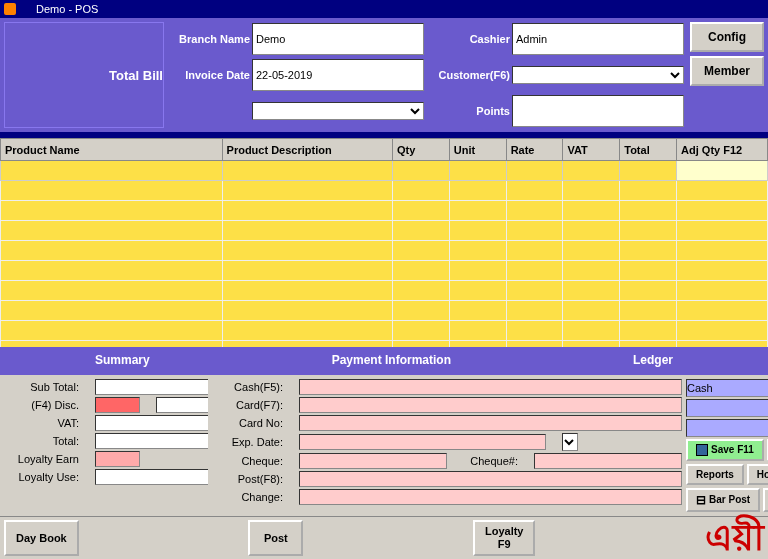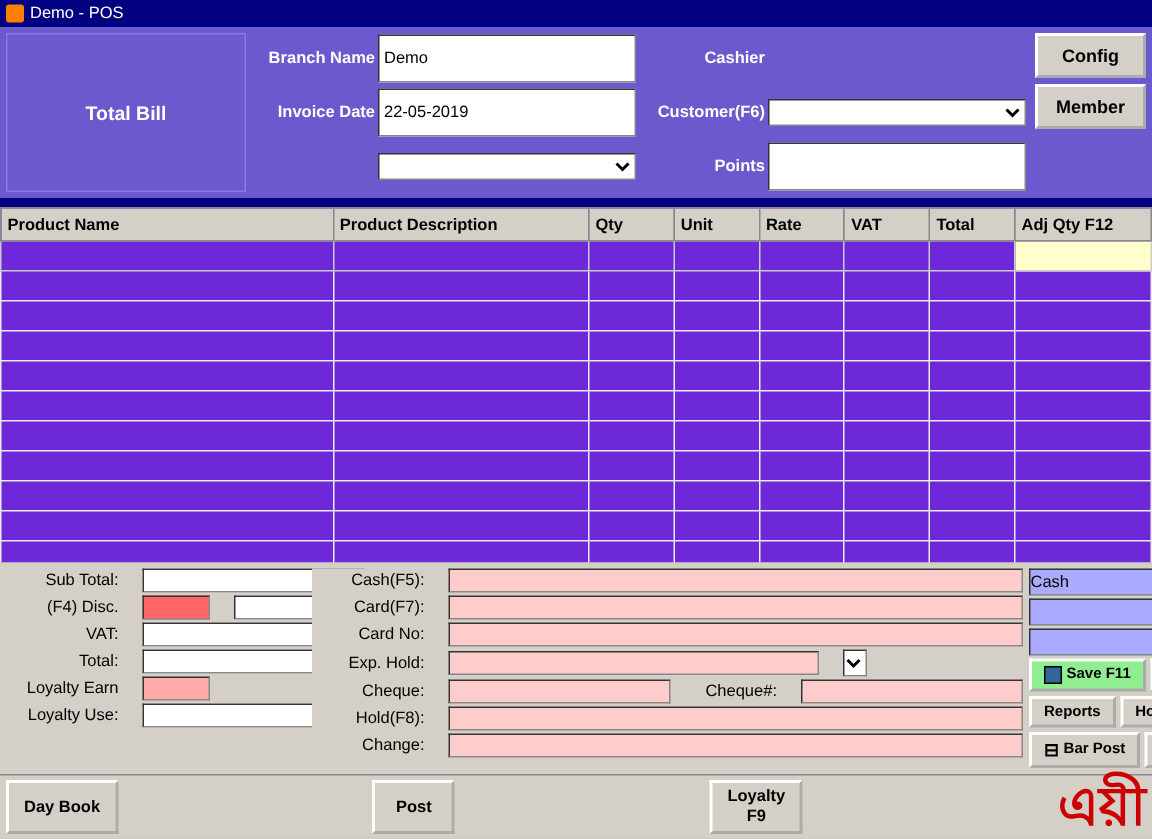--- a/index.html
+++ b/index.html
@@ -5,21 +5,21 @@
     * { margin: 0; padding: 0; box-sizing: border-box; }
     body { width: 768px; height: 559px; overflow: hidden; font-family: Arial, sans-serif; font-size: 11px; background: #c0c0c0; }
 
     .title-bar {
       background: #000080;
       color: white;
       padding: 2px 4px;
       font-size: 11px;
       display: flex;
       align-items: center;
-      gap: 4px;
+      gap: 20px;
       height: 18px;
     }
     .title-bar-icon { width: 12px; height: 12px; background: #ff8000; border-radius: 2px; display: inline-block; }
 
     .main-container { display: flex; flex-direction: column; height: 541px; background: #d4d0c8; }
 
     
     .header-section {
       background: #6a5acd;
       display: flex;
@@ -28,21 +28,21 @@
       gap: 4px;
       min-height: 95px;
     }
     .total-bill-box {
       background: #6a5acd;
       color: white;
       font-weight: bold;
       font-size: 13px;
       display: flex;
       align-items: center;
-      justify-content: center;
+      justify-content: flex-end;
       width: 160px;
       border: 1px solid #8877ee;
     }
     .form-fields { flex: 1; display: grid; grid-template-columns: 1fr 1fr; gap: 2px; }
     .field-row { display: flex; align-items: center; gap: 2px; padding: 1px 2px; }
     .field-label { color: white; font-weight: bold; font-size: 11px; white-space: nowrap; min-width: 80px; text-align: right; }
     .field-input {
       background: white;
       border: 1px inset #888;
       height: 18px;
@@ -66,21 +66,21 @@
       font-size: 12px;
       cursor: pointer;
       min-width: 60px;
       text-align: center;
     }
 
     
     .blue-divider { height: 6px; background: #000080; }
 
     
-    .table-section { flex: 1; background: #6d28d9; overflow: hidden; }
+    .table-section { flex: 1; background: #fde047; overflow: hidden; }
     .product-table { width: 100%; border-collapse: collapse; }
     .product-table th {
       background: #d4d0c8;
       border: 1px solid #888;
       padding: 2px 4px;
       text-align: left;
       font-size: 11px;
       height: 22px;
     }
     .product-table td {
@@ -167,20 +167,21 @@
     </div>
 
     <div class="form-fields">
 
       <div class="field-row">
         <span class="field-label">Branch Name</span>
         <input class="field-input" value="Demo" readonly="" style="">
       </div>
       <div class="field-row">
         <span class="field-label">Cashier</span>
+        <input class="field-input" value="Admin" readonly="" style="">
       </div>
 
 
       <div class="field-row">
         <span class="field-label">Invoice Date</span>
         <input class="field-input" value="22-05-2019" style="">
       </div>
       <div class="field-row">
         <span class="field-label">Customer(F6)</span>
         <select class="field-select">
@@ -331,20 +332,27 @@
             <td></td>
             <td></td>
             <td></td>
             <td></td>
           </tr>
 
       </tbody>
     </table>
   </div>
 
+  <div class="bottom-section">
+    <div class="bottom-labels">
+      <span>Summary</span>
+      <span>Payment Information</span>
+      <span>Ledger</span>
+    </div>
+  </div>
 
   <div class="bottom-panels">
 
     <div class="panel" style="min-width:200px; max-width:220px;">
       <div class="panel-row">
         <span class="panel-label">Sub Total:</span>
         <input class="panel-input" style="">
       </div>
       <div class="panel-row">
         <span class="panel-label">(F4) Disc.</span>
@@ -376,32 +384,32 @@
       </div>
       <div class="panel-row">
         <span class="panel-label">Card(F7):</span>
         <input class="panel-input-pink" style="">
       </div>
       <div class="panel-row">
         <span class="panel-label">Card No:</span>
         <input class="panel-input-pink" style="">
       </div>
       <div class="panel-row">
-        <span class="panel-label">Exp. Hold:</span>
+        <span class="panel-label">Exp. Date:</span>
         <input class="panel-input-pink" style="flex: 0.7 1 0%;">
         <select style="background:white;border:1px inset #888;height:18px;width:16px;font-size:9px;"></select>
       </div>
       <div class="panel-row">
         <span class="panel-label">Cheque:</span>
         <input class="panel-input-pink" style="flex: 0.5 1 0%;">
         <span class="panel-label" style="min-width:55px;">Cheque#:</span>
         <input class="panel-input-pink" style="">
       </div>
       <div class="panel-row">
-        <span class="panel-label">Hold(F8):</span>
+        <span class="panel-label">Post(F8):</span>
         <input class="panel-input-pink" style="">
       </div>
       <div class="panel-row">
         <span class="panel-label">Change:</span>
         <input class="panel-input-pink" style="">
       </div>
     </div>
 
     <div class="panel" style="min-width:185px;">
 

